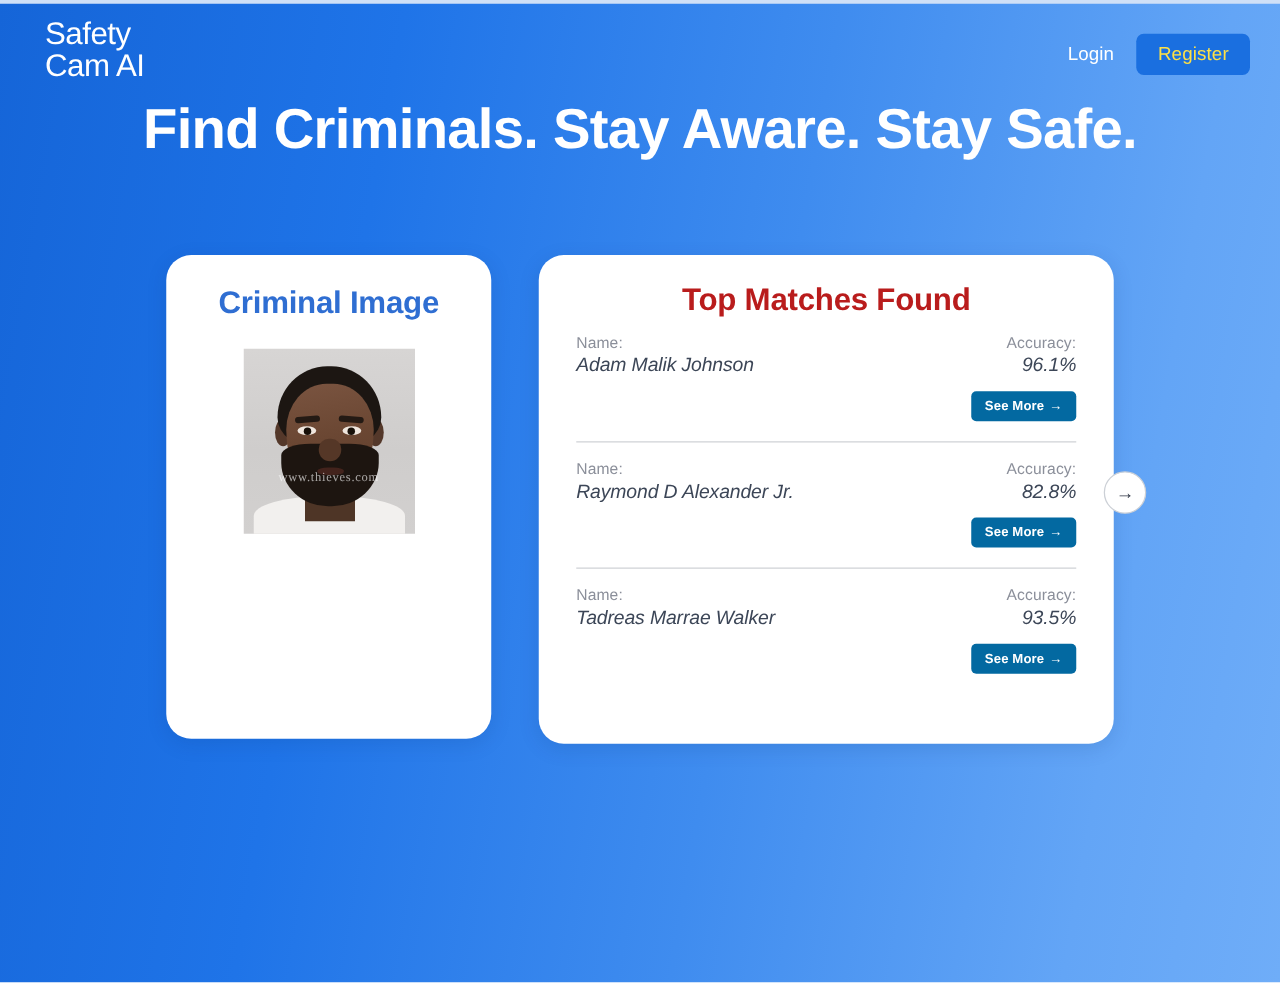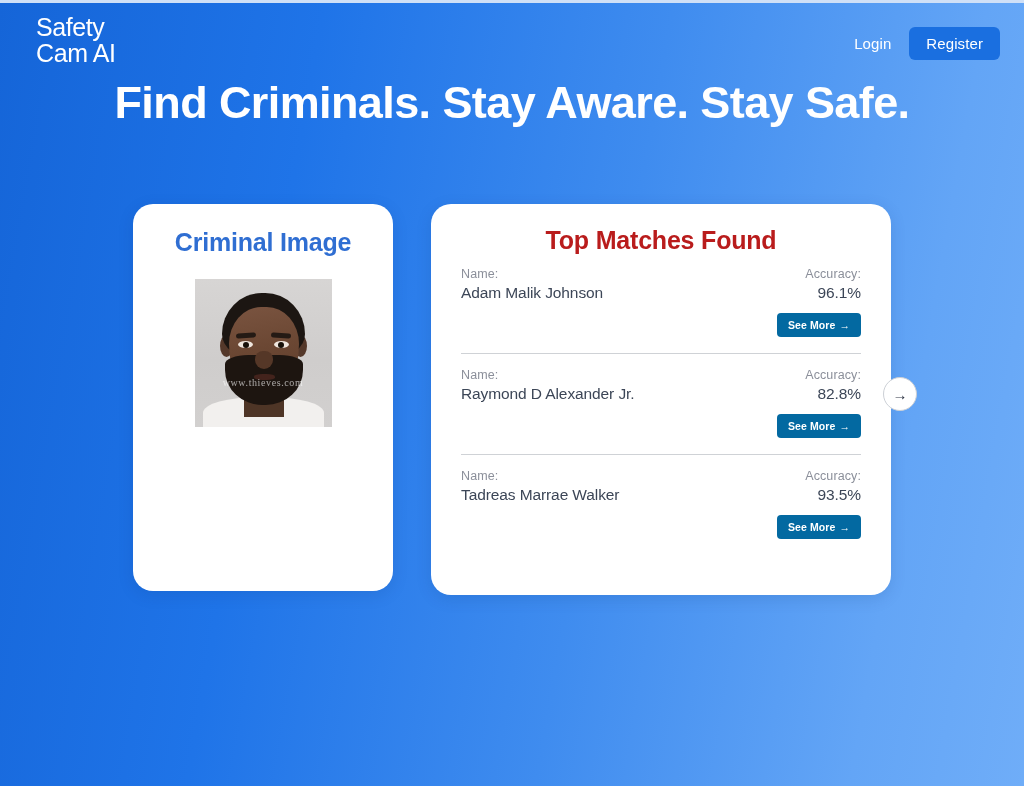--- a/index.html
+++ b/index.html
@@ -63,21 +63,21 @@
   .nav-login {
     color: #ffffff;
     font-size: 15px;
     font-weight: 500;
     text-decoration: none;
     letter-spacing: 0.1px;
   }
 
   .nav-register {
     background: #1a6fe0;
-    color: #ffffff;
+    color: #fde047;
     font-size: 15px;
     font-weight: 500;
     border: none;
     border-radius: 6px;
     padding: 8px 17px;
     cursor: pointer;
     font-family: "Liberation Sans", sans-serif;
     letter-spacing: 0.1px;
   }
 
@@ -283,20 +283,21 @@
     color: #8b8f9a;
     font-size: 12.5px;
     letter-spacing: 0.1px;
   }
 
   .match-values {
     display: flex;
     justify-content: space-between;
     align-items: baseline;
     margin-top: 3px;
+    font-style: italic;
   }
 
   .match-name {
     color: #3c4657;
     font-size: 15.5px;
     letter-spacing: -0.1px;
   }
 
   .match-accuracy {
     color: #3c4657;

